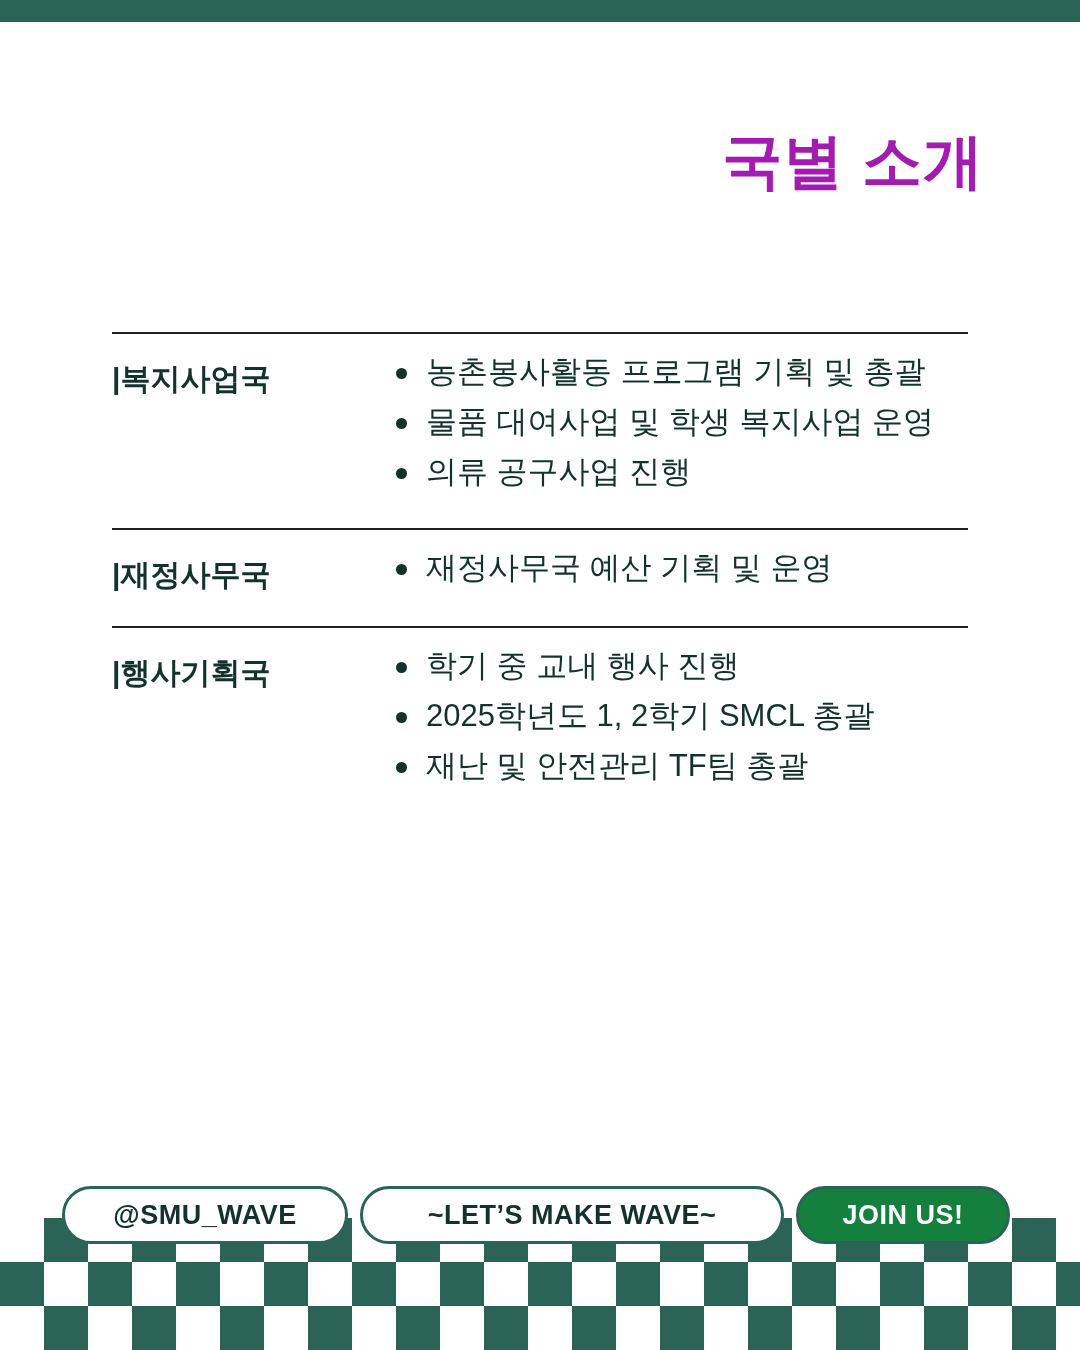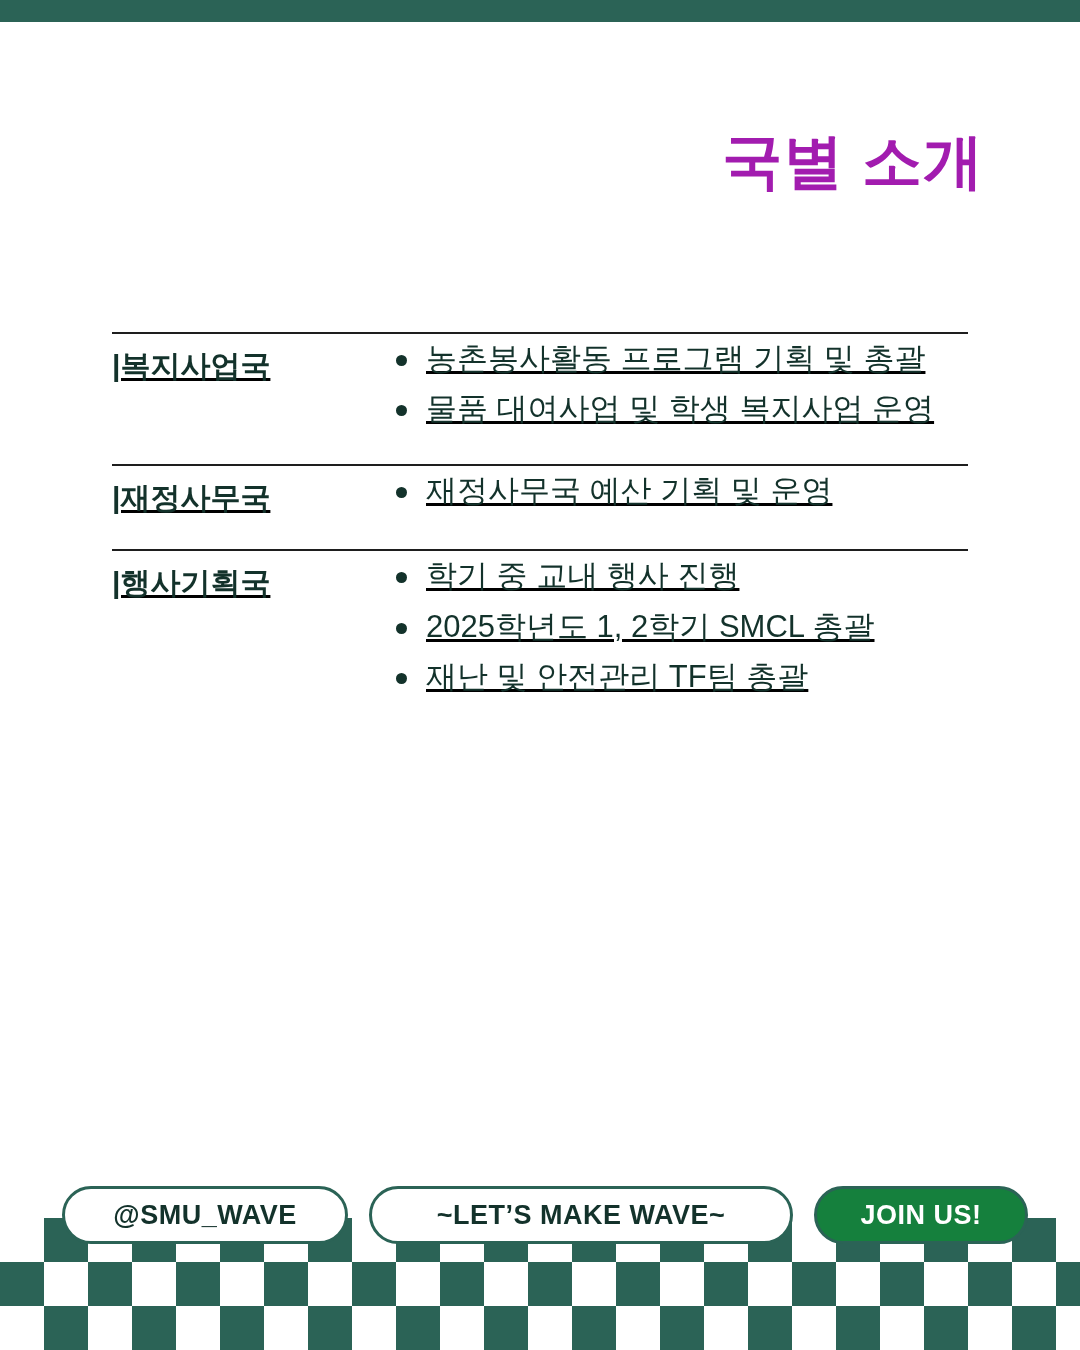--- a/index.html
+++ b/index.html
@@ -43,22 +43,21 @@
 
   
   .sections {
     position: absolute;
     top: 332px;
     left: 112px;
     width: 856px;
   }
   .section {
     position: relative;
-    padding-top: 2px;
-    text-decoration: underline;
+    padding-top: 15px;
   }
   .section + .section {
     margin-top: 30px;
   }
   .rule {
     position: absolute;
     top: 0;
     left: 0;
     width: 856px;
     height: 2px;
@@ -102,21 +101,21 @@
     background: #13322b;
   }
 
   
   .footer-pills {
     position: absolute;
     left: 62px;
     top: 1186px;
     display: flex;
     align-items: center;
-    gap: 21px;
+    gap: 12px;
     z-index: 5;
   }
   .pill {
     height: 58px;
     border-radius: 34px;
     display: flex;
     align-items: center;
     justify-content: center;
     font-size: 27px;
     font-weight: 700;
@@ -163,20 +162,21 @@
 
 <div class="sections">
 
   <div class="section">
     <div class="rule"></div>
     <div class="section-row">
       <div class="section-label">|복지사업국</div>
       <ul class="bullets">
         <li>농촌봉사활동 프로그램 기획 및 총괄</li>
         <li>물품 대여사업 및 학생 복지사업 운영</li>
+        <li>의류 공구사업 진행</li>
       </ul>
     </div>
   </div>
 
   <div class="section">
     <div class="rule"></div>
     <div class="section-row">
       <div class="section-label">|재정사무국</div>
       <ul class="bullets">
         <li>재정사무국 예산 기획 및 운영</li>

